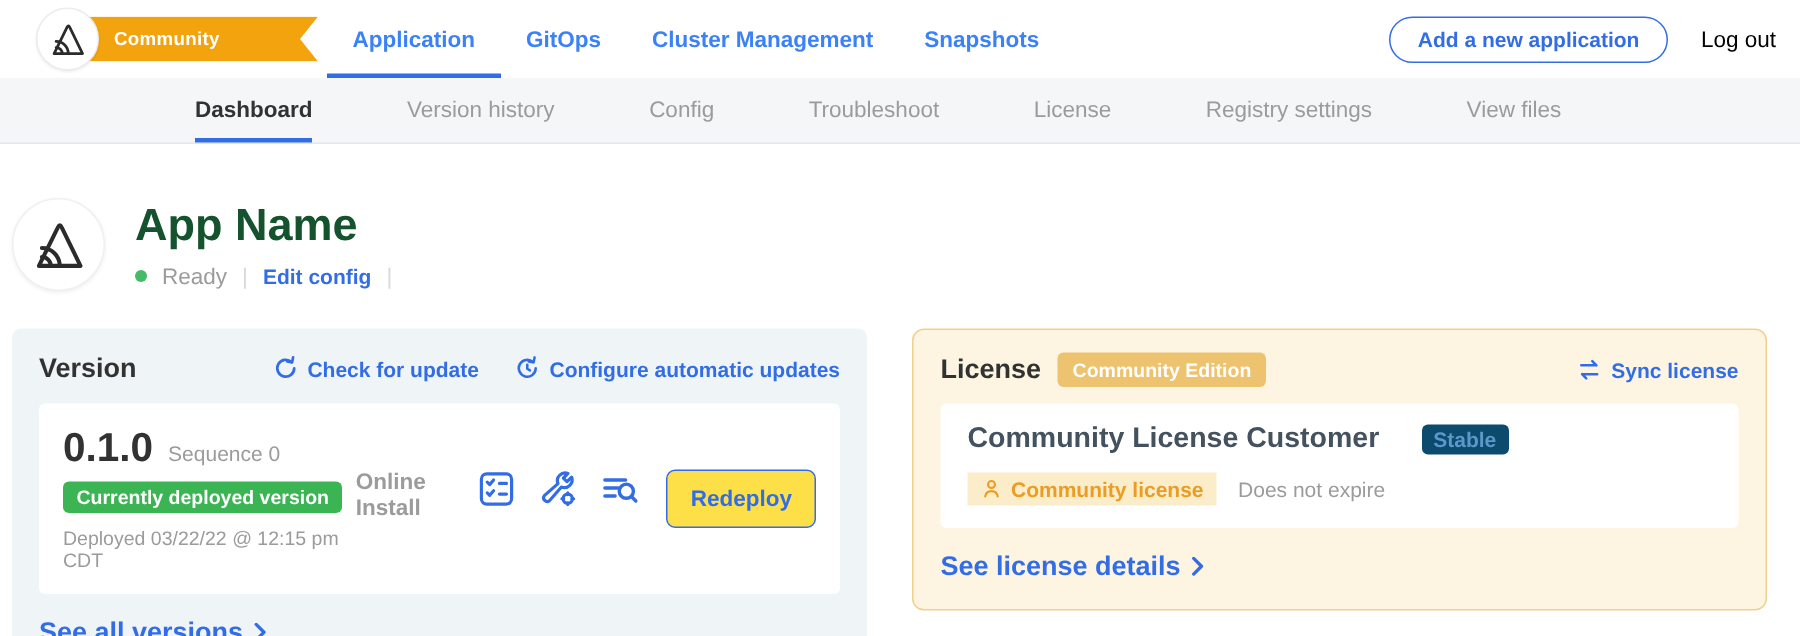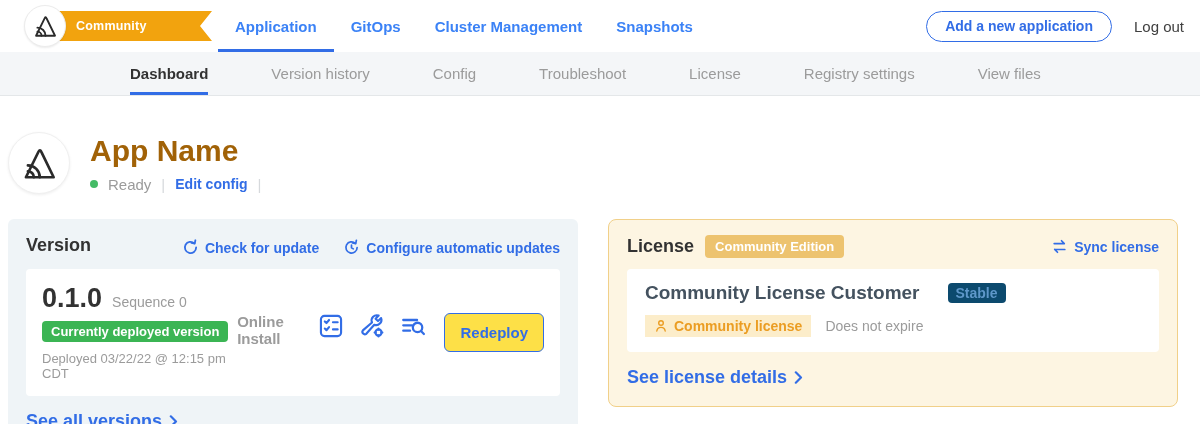--- a/index.html
+++ b/index.html
@@ -18,51 +18,51 @@
     display:flex; align-items:center; justify-content:center;
     box-shadow:0 1px 2px rgba(0,0,0,.08); }
   .main-tabs { display:flex; height:100%; align-items:stretch; margin-left:6px; }
   .main-tab { display:flex; align-items:center; padding:0 17px; font-size:15px;
     font-weight:600; color:#3b82f6; cursor:pointer; border-bottom:3px solid transparent; padding-top:3px; }
   .main-tab.active { font-weight:bold; border-bottom-color:#326de6; }
   .topnav-right { margin-left:auto; display:flex; align-items:center; gap:22px; padding-right:16px; }
   .add-app-btn { height:31px; border:1.5px solid #326de6; border-radius:16px; background:#fff;
     color:#326de6; font-size:14px; font-weight:bold; padding:0 18px; cursor:pointer;
     font-family:inherit; }
-  .logout { font-size:15px; font-weight:500; color:#404040; cursor:pointer; }
+  .logout { font-size:15px; font-weight:500; color:#000000; cursor:pointer; }
 
   
   .subnav { height:44px; background:#f4f6f8; border-bottom:1px solid #e4e7e9;
     display:flex; align-items:stretch; padding-left:130px; gap:63px; }
   .subnav-item { display:flex; align-items:center; font-size:15px; font-weight:500;
     color:#9b9b9b; cursor:pointer; border-bottom:3px solid transparent; padding-top:3px; }
   .subnav-item.active { color:#323232; font-weight:600; border-bottom-color:#326de6; }
 
   
   .app-header { display:flex; align-items:center; gap:20px; padding:16px 0 0 8px; height:118px; }
   .avatar { width:62px; height:62px; border-radius:50%; background:#fff;
     border:1px solid #f0f0f0; box-shadow:0 1px 3px rgba(0,0,0,.07);
     display:flex; align-items:center; justify-content:center; flex:0 0 auto; }
-  .app-title { font-size:30px; font-weight:bold; color:#a16207; line-height:1.1; }
+  .app-title { font-size:30px; font-weight:bold; color:#14532d; line-height:1.1; }
   .status-row { display:flex; align-items:center; gap:10px; margin-top:9px; }
   .ready-dot { width:8px; height:8px; border-radius:50%; background:#44bb66; }
   .status-text { font-size:15px; font-weight:500; color:#9b9b9b; }
   .vdiv { color:#d6d9dc; font-size:15px; }
   .edit-config { font-size:14px; font-weight:bold; color:#326de6; cursor:pointer; }
 
   
   .cards { display:flex; gap:30px; padding:0 22px 0 8px; align-items:flex-start; margin-top:5px; }
   .card-header { display:flex; align-items:center; }
   .card-title { font-size:18px; font-weight:bold; color:#323232; }
   .hlink { display:flex; align-items:center; gap:6px; color:#326de6; font-size:14px;
     font-weight:bold; cursor:pointer; white-space:nowrap; }
   .inner-card { background:#fff; border-radius:4px; }
 
   .version-card { width:570px; background:#eff4f7; border-radius:6px; padding:16px 18px 18px; }
-  .version-card .card-header { gap:24px;align-items:flex-end; }
+  .version-card .card-header { gap:24px; }
   .version-card .header-links { margin-left:auto; display:flex; gap:24px; }
   .version-inner { margin-top:13px; padding:14px 16px 15px; display:flex;
     align-items:center; justify-content:space-between; }
   .ver-row { display:flex; align-items:baseline; gap:10px; }
   .ver-number { font-size:27px; font-weight:bold; color:#323232; }
   .ver-seq { font-size:14px; font-weight:500; color:#9b9b9b; }
   .deployed-badge { display:inline-block; margin-top:7px; background:#3bb554; color:#fff;
     font-size:13px; font-weight:bold; padding:3px 9px; border-radius:4px; }
   .deployed-at { margin-top:9px; font-size:13px; font-weight:500; color:#9b9b9b; }
   .ver-actions { display:flex; gap:15px; }

